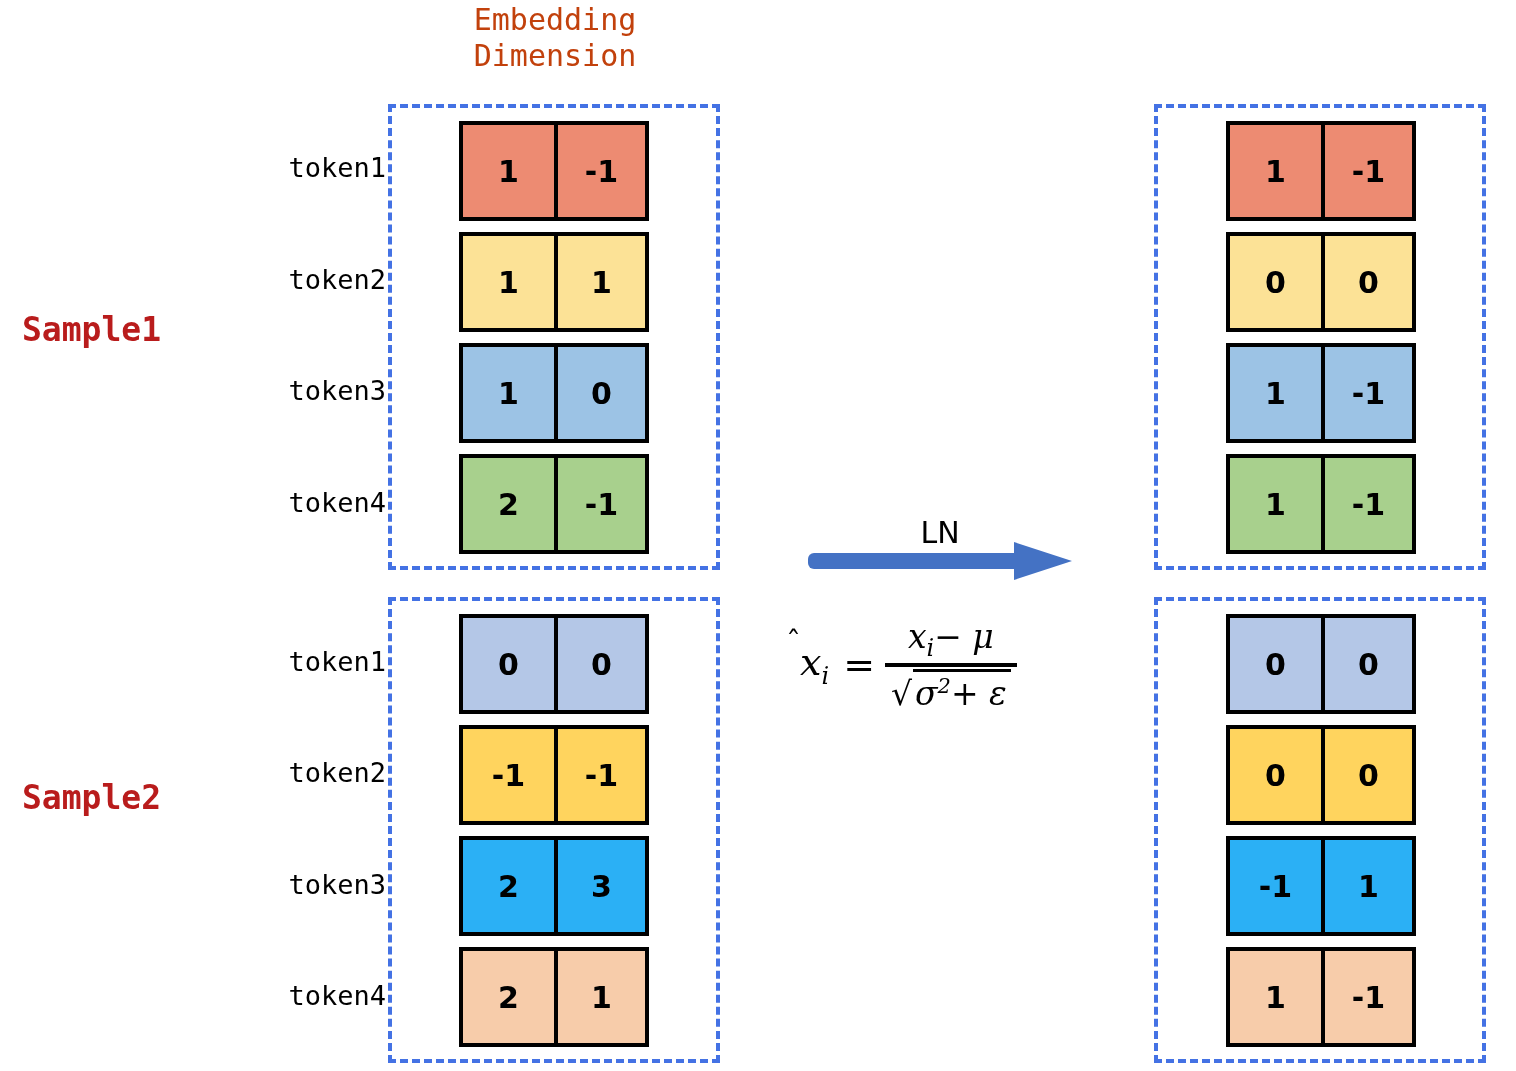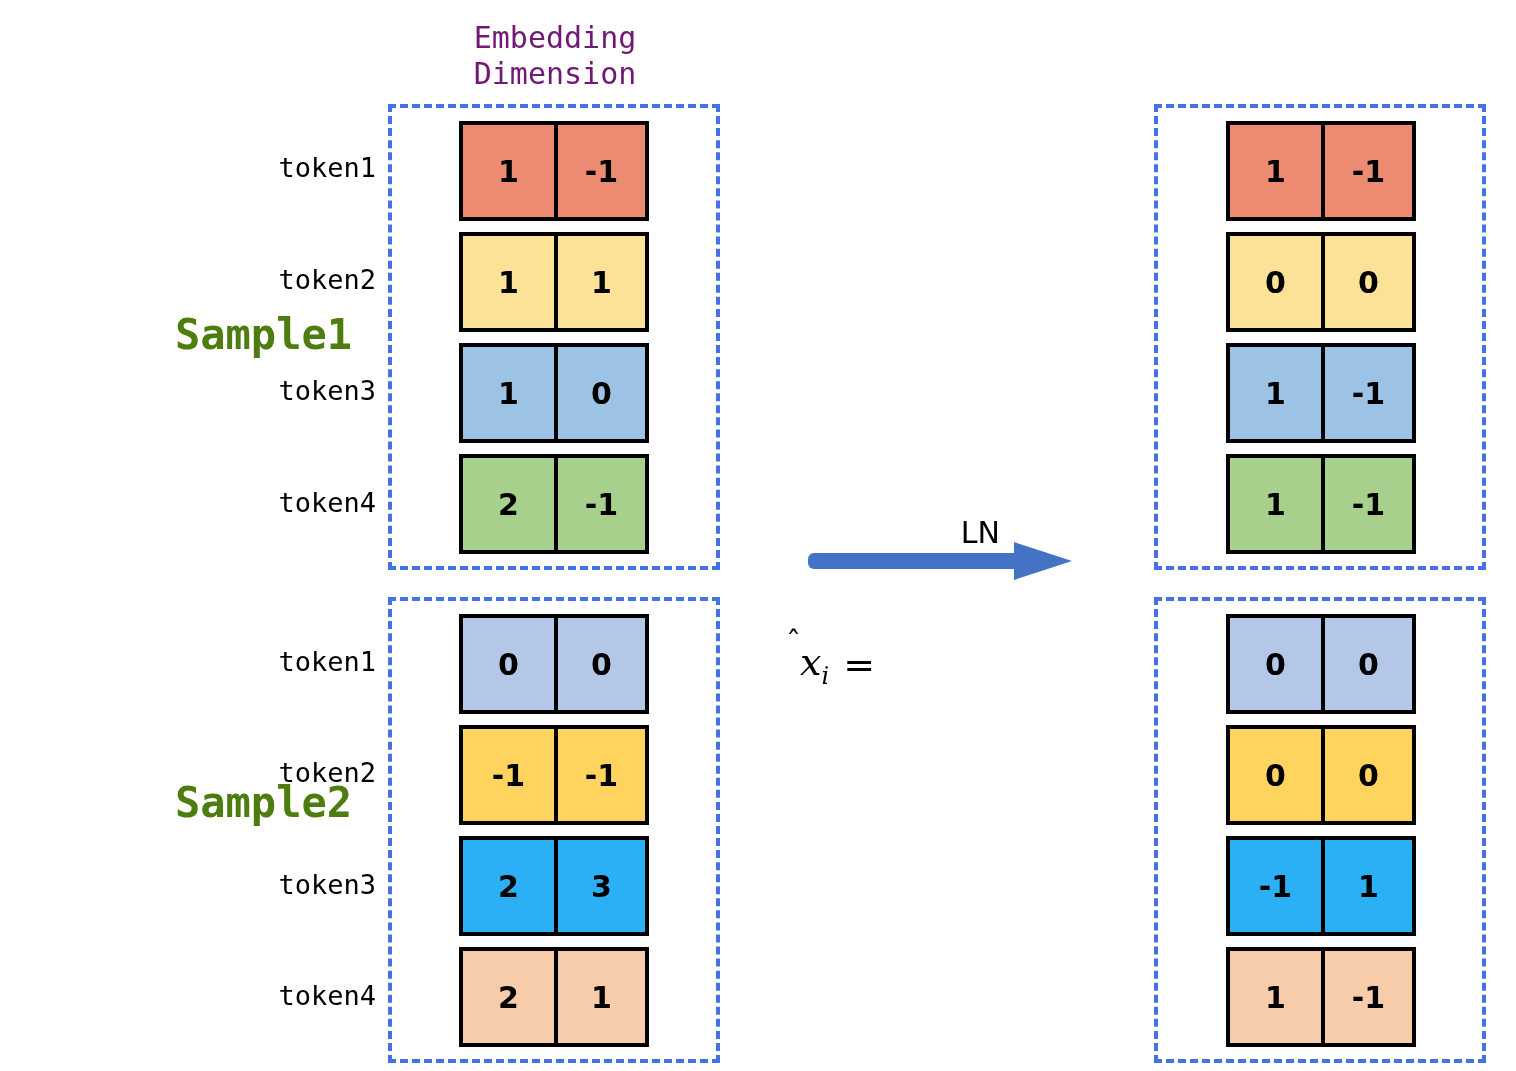--- a/index.html
+++ b/index.html
@@ -12,46 +12,46 @@
     height: 1071px;
     position: relative;
     font-family: "DejaVu Sans Mono", monospace;
     overflow: hidden;
   }
 
   
   .dim-title {
     position: absolute;
     left: 400px;
-    top: 20px;
+    top: 2px;
     width: 310px;
     text-align: center;
     font-family: "DejaVu Sans Mono", monospace;
     font-size: 30px;
     line-height: 36px;
-    color: #701a75;
+    color: #c2410c;
     white-space: pre-line;
   }
 
   .sample-label {
     position: absolute;
     left: 22px;
     width: 330px;
-    text-align: right;
+    text-align: left;
     font-family: "DejaVu Sans Mono", monospace;
     font-weight: bold;
-    font-size: 42px;
-    color: #4d7c0f;
+    font-size: 33px;
+    color: #b91c1c;
   }
   .sample-label.s1 { top: 310px; }
   .sample-label.s2 { top: 778px; }
 
   .token-label {
     position: absolute;
-    left: 236px;
+    left: 246px;
     width: 140px;
     text-align: right;
     font-family: "DejaVu Sans Mono", monospace;
     font-size: 27px;
     color: #000000;
   }
 
   
   .dashed-box {
     position: absolute;
@@ -83,21 +83,21 @@
   .cell.right-cell {
     border-left: 4px solid #000000;
   }
 
   
   .ln-label {
     position: absolute;
     left: 880px;
     top: 515px;
     width: 120px;
-    text-align: right;
+    text-align: center;
     font-family: "DejaVu Sans", sans-serif;
     font-size: 30px;
     color: #000000;
   }
   .arrow-wrap {
     position: absolute;
     left: 806px;
     top: 540px;
     width: 270px;
     height: 42px;
@@ -268,13 +268,18 @@
     <path d="M 8 13 L 208 13 L 208 2 L 266 21 L 208 40 L 208 29 L 8 29 Z" fill="#4472C4"></path>
     <rect x="2" y="13" width="12" height="16" rx="6" fill="#4472C4"></rect>
   </svg>
 </div>
 
 <div class="formula">
   <span class="lhs">
     <span class="hat">̂</span><span>x</span><span class="sub">i</span>
   </span>
   <span class="eq">=</span>
+  <span class="frac">
+    <span class="num"><span>x</span><span class="sub">i</span><span>− μ</span></span>
+    <span class="bar"></span>
+    <span class="den">√<span class="radical"><span>σ</span><span class="sup">2</span><span>+ ε</span></span></span>
+  </span>
 </div>
 
 </body></html>

